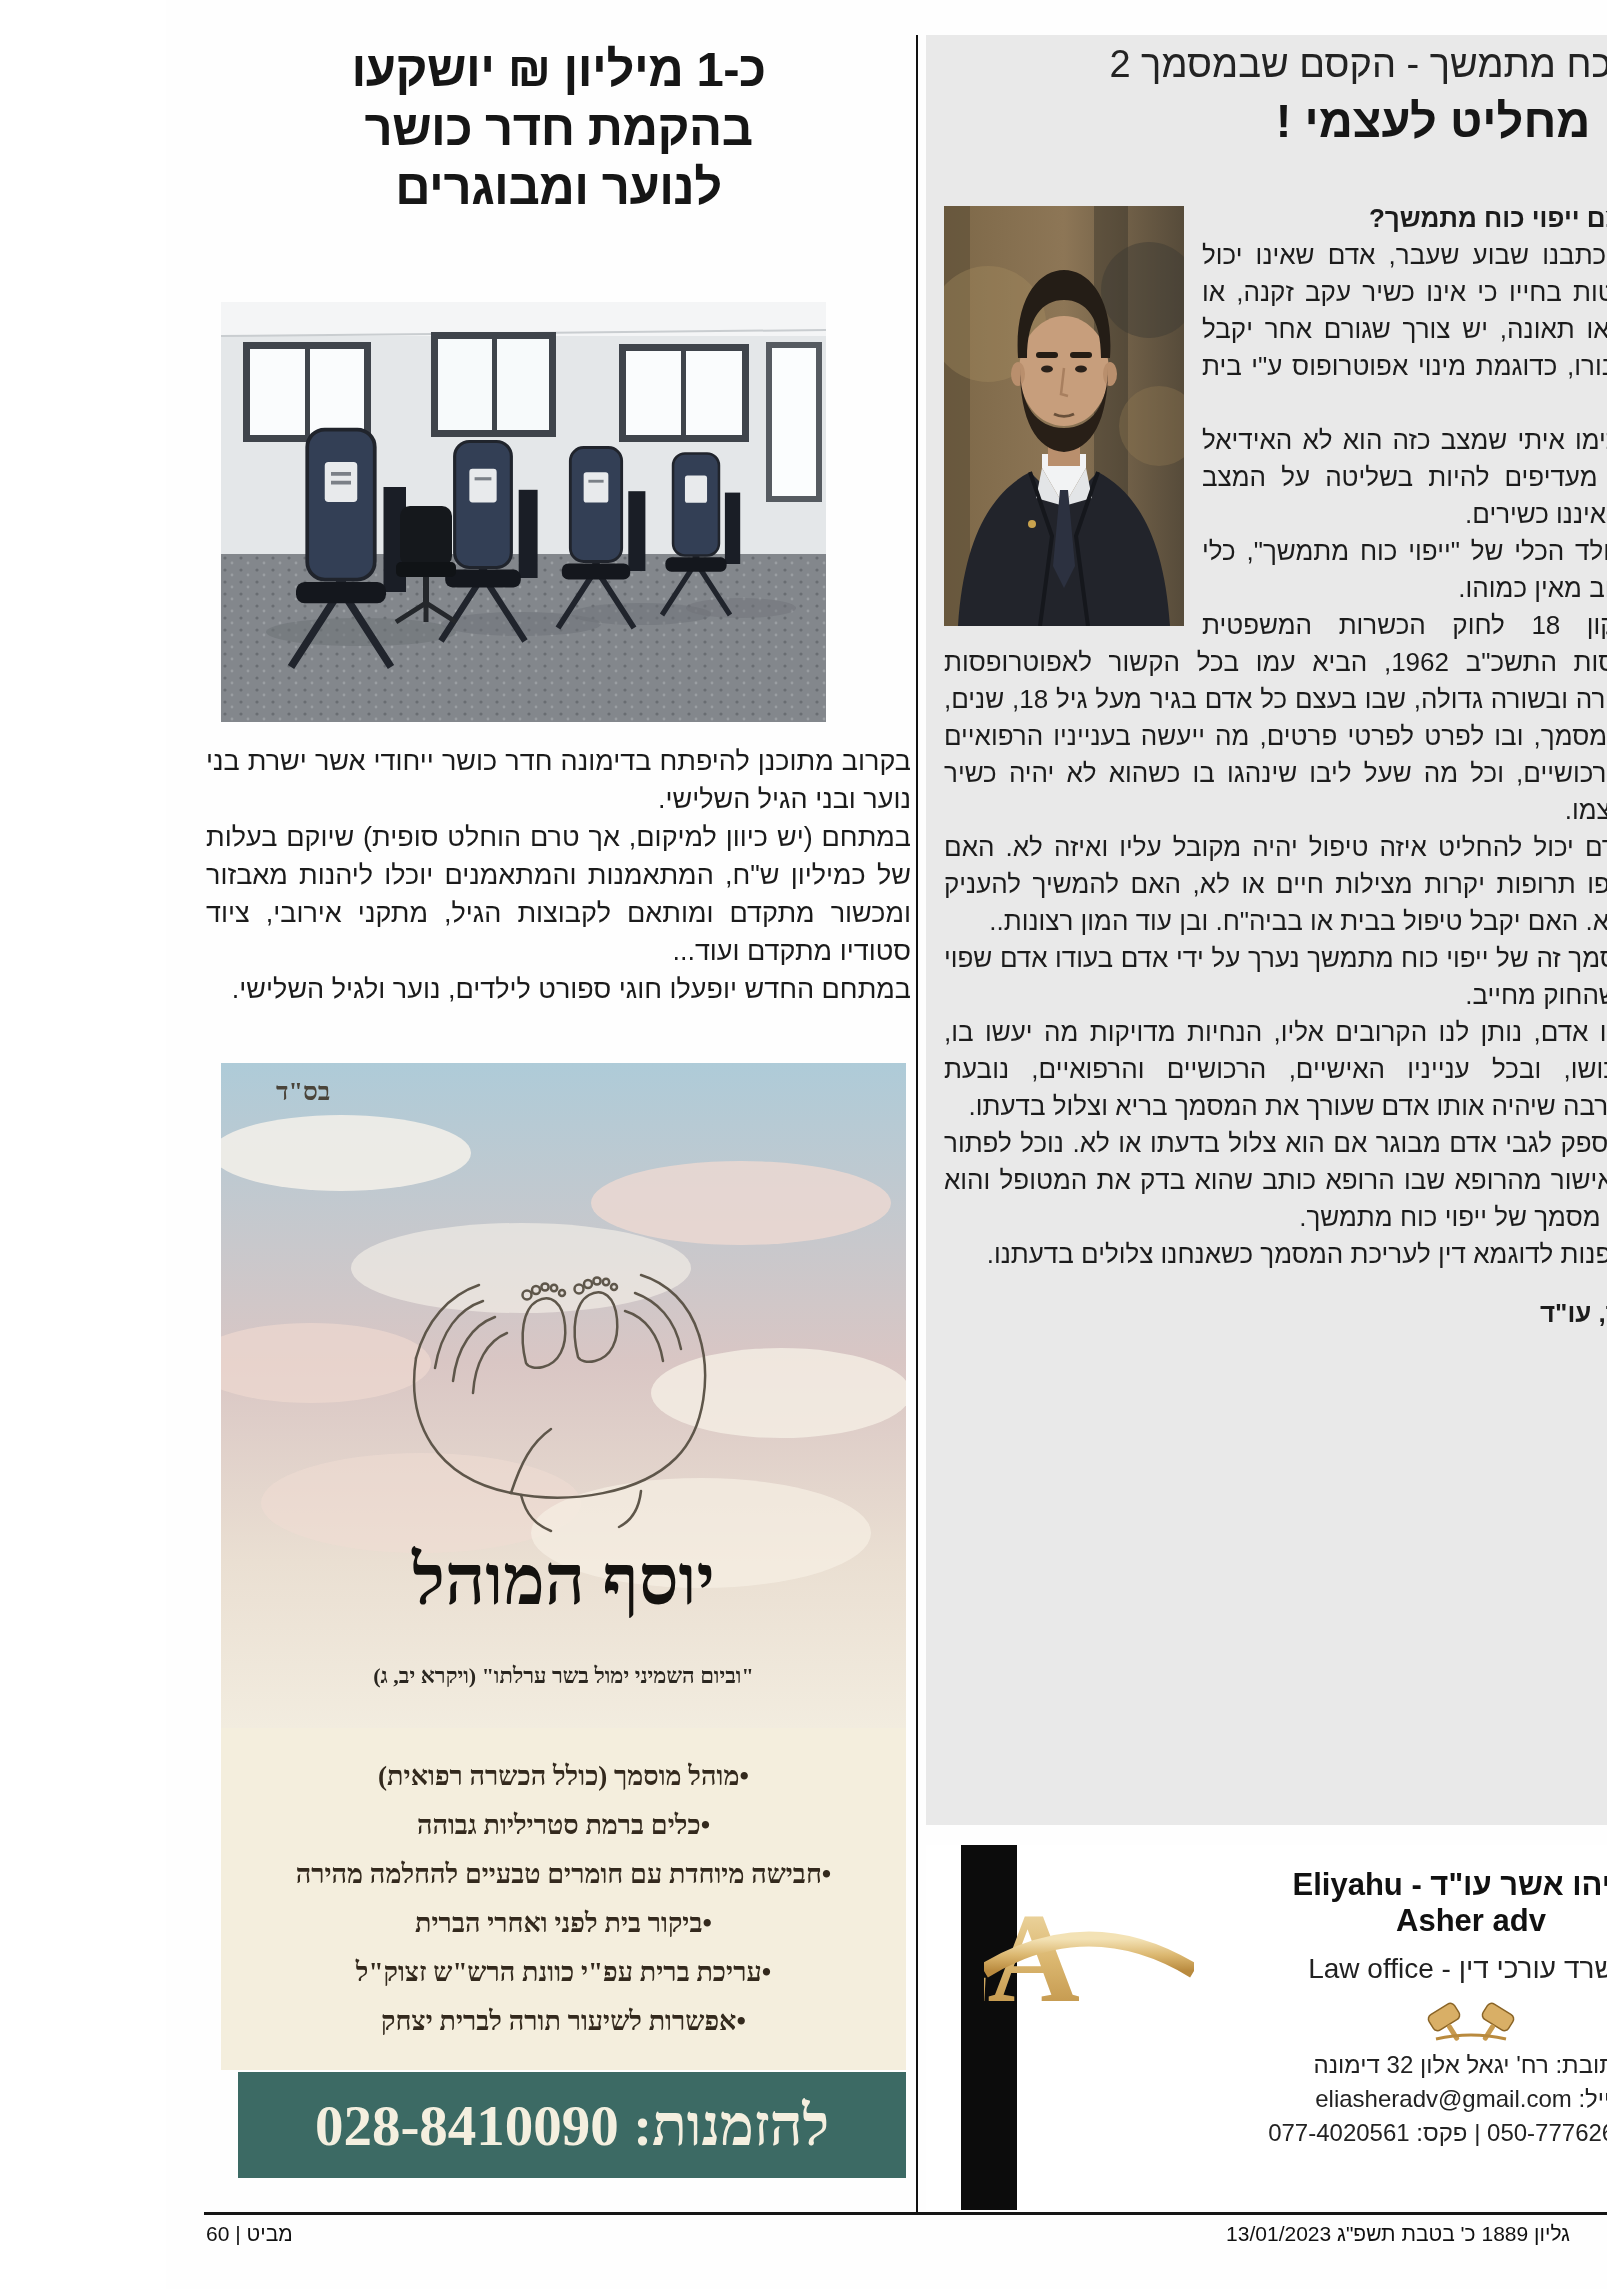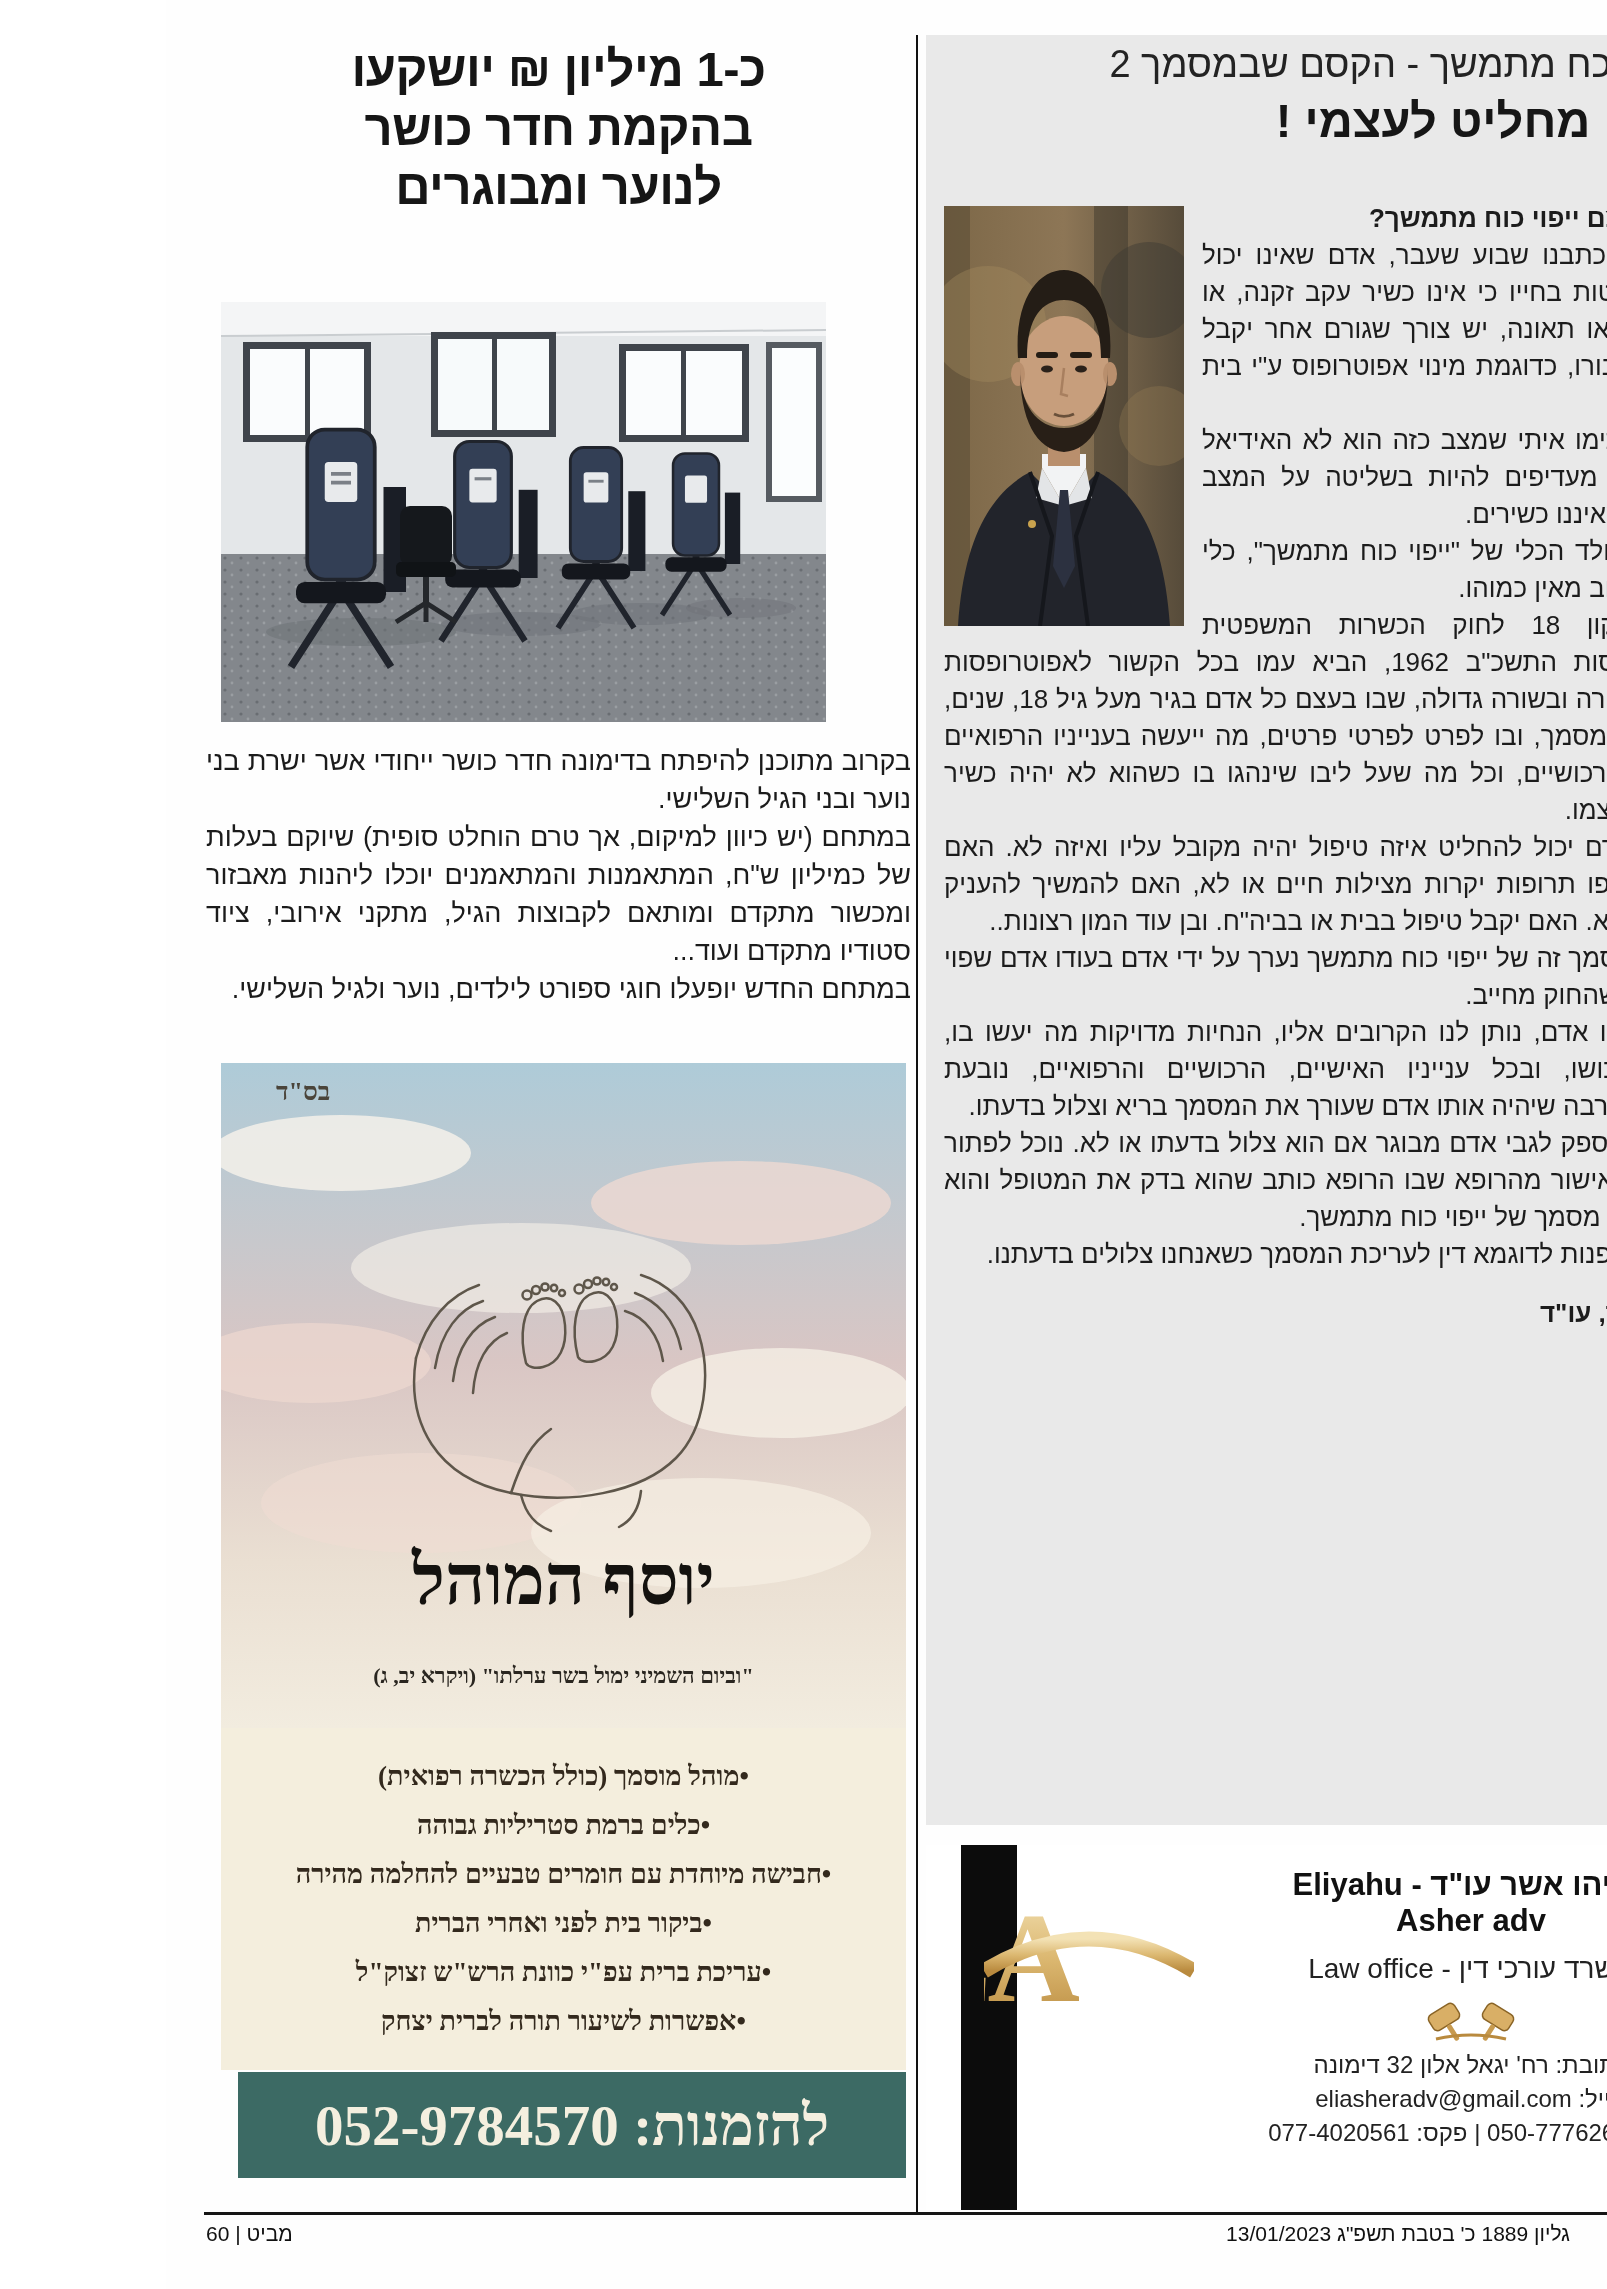--- a/index.html
+++ b/index.html
@@ -220,21 +220,21 @@
       <p>•מוהל מוסמך (כולל הכשרה רפואית)</p>
       <p>•כלים ברמת סטריליות גבוהה</p>
       <p>•חבישה מיוחדת עם חומרים טבעיים להחלמה מהירה</p>
       <p>•ביקור בית לפני ואחרי הברית</p>
       <p>•עריכת ברית עפ"י כוונת הרש"ש זצוק"ל</p>
       <p>•אפשרות לשיעור תורה לברית יצחק</p>
     </div>
 
     <div class="teal-bar">
       <span class="lbl">להזמנות: </span>
-      <span class="phone">052-9784570</span>
+      <span class="phone">028-8410090</span>
     </div>
   </section>
 
   <section class="right-col">
     <div class="gray-panel"></div>
 
     <div class="kicker">יפוי כח מתמשך - הקסם שבמסמך 2</div>
     <h2 class="main-headline">אני מחליט לעצמי !</h2>
 
     <div class="article">

